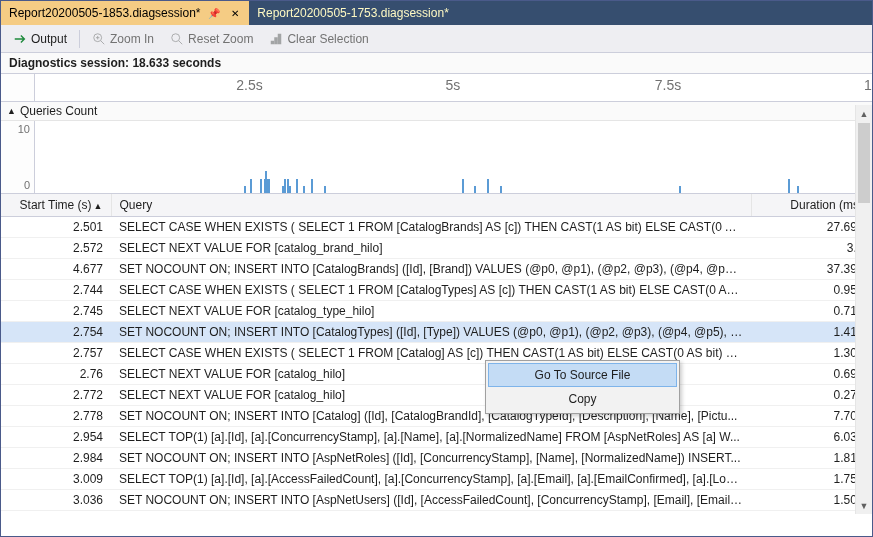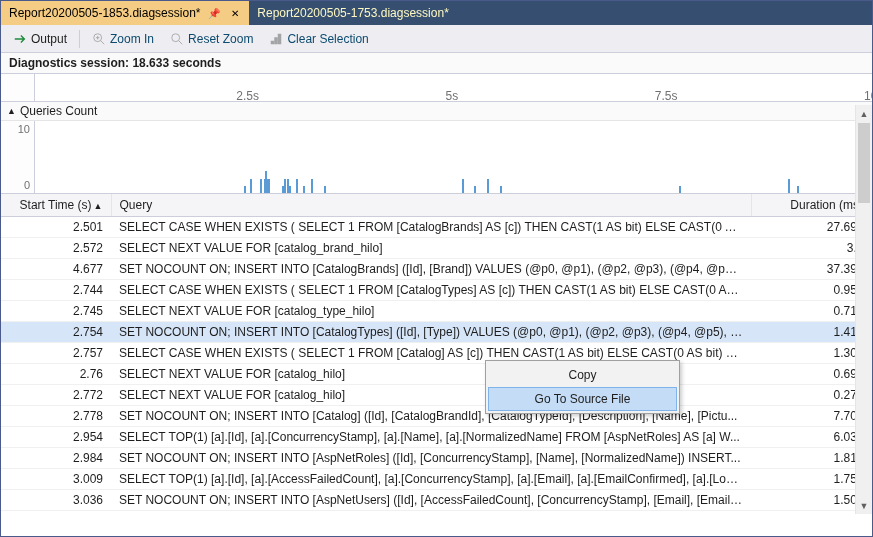--- a/index.html
+++ b/index.html
@@ -49,21 +49,21 @@
     display: flex;
     align-items: center;
     gap: 4px;
     padding: 2px 6px;
     border: none;
     background: transparent;
     cursor: pointer;
     font-size: 12px;
     color: #1e1e1e;
   }
-  .toolbar-btn.disabled { color: #0c4a6e; cursor: default; }
+  .toolbar-btn.disabled { color: #737373; cursor: default; }
   .toolbar-sep {
     width: 1px; height: 18px; background: #cccedb; margin: 0 2px;
   }
   .session-header {
     background: #fafafa;
     border-bottom: 1px solid #cccedb;
     padding: 3px 8px;
     font-size: 12px;
   }
   .session-header b { font-weight: 600; }
@@ -78,22 +78,22 @@
     border-right: 1px solid #cccedb;
     background: #fdfdfd;
   }
   .timeline .ticks {
     flex: 1;
     position: relative;
     background: #fff;
   }
   .tick-label {
     position: absolute;
-    top: 15px;
-    font-size: 12px;
+    top: 3px;
+    font-size: 14px;
     color: #717171;
   }
   .chart-section {
     border-bottom: 1px solid #cccedb;
   }
   .chart-title {
     background: #fafafa;
     padding: 2px 6px;
     font-size: 12px;
     display:flex;
@@ -407,15 +407,15 @@
 
 <div class="scrollbar-vert">
   <div class="sb-btn" style="top:0">▲</div>
   <div class="sb-thumb"></div>
   <div class="sb-btn" style="bottom:0">▼</div>
 </div>
 
 </div>
 
 <div class="context-menu">
+  <div class="context-item highlight">Go To Source File</div>
   <div class="context-item">Copy</div>
-  <div class="context-item highlight">Go To Source File</div>
 </div>
 
 </body></html>

